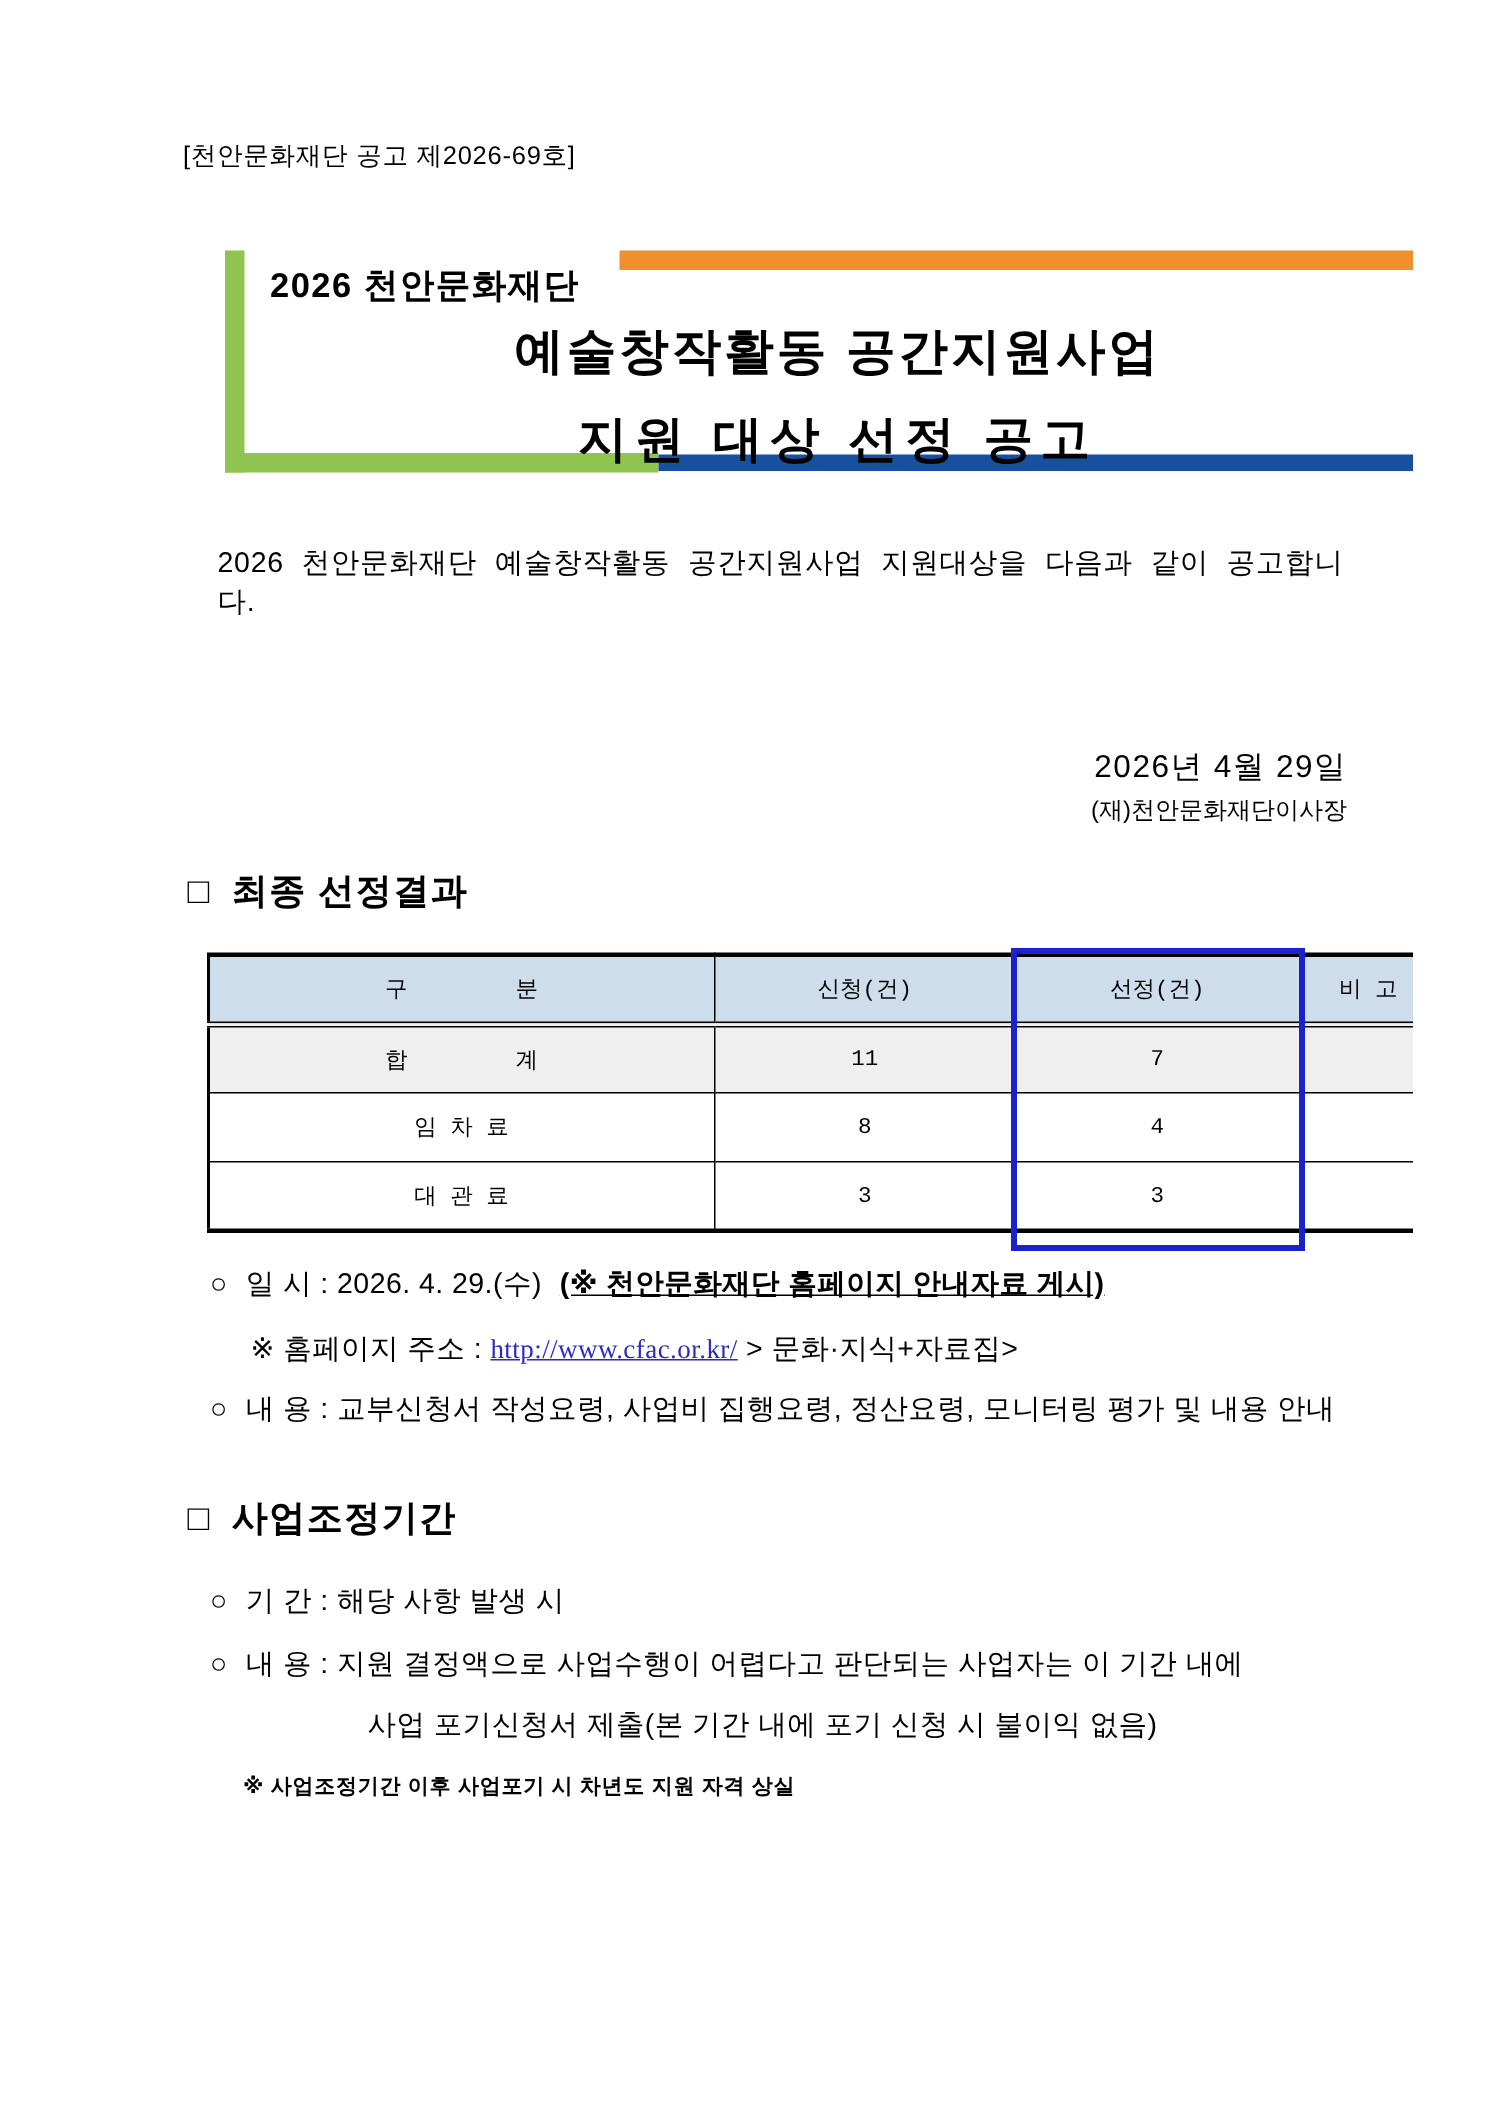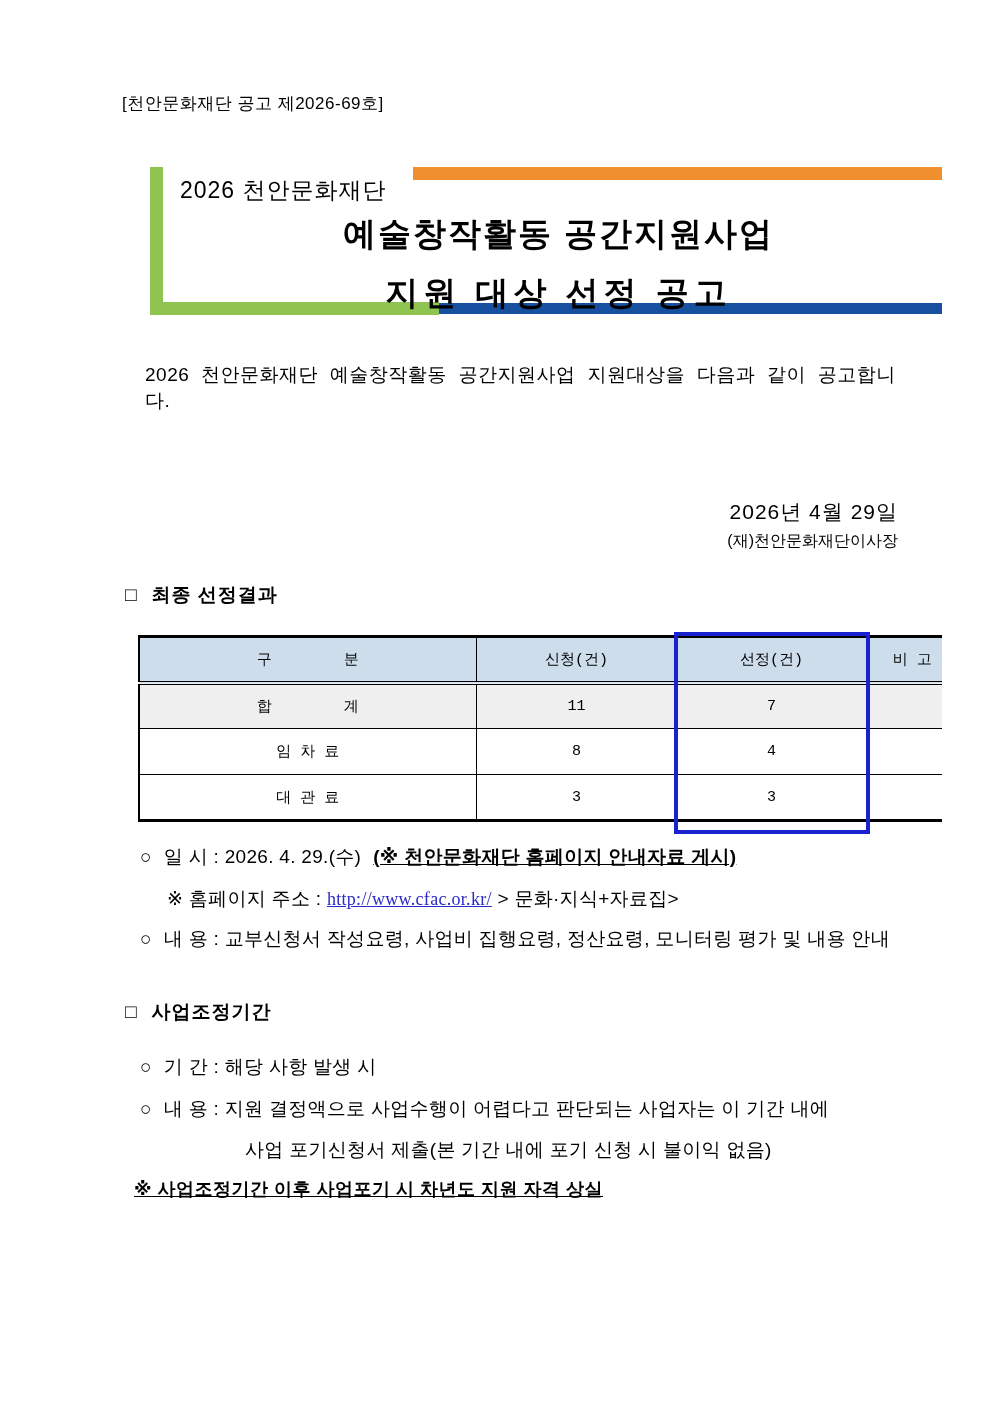--- a/index.html
+++ b/index.html
@@ -34,21 +34,21 @@
     margin:52px 0 0 100px;
     width:817px;height:148px;
   }
   .bar-left-green{position:absolute;left:0;top:0;width:13px;height:148px;background:var(--green);}
   .bar-bottom-green{position:absolute;left:0;bottom:0;width:289px;height:13px;background:var(--green);}
   .bar-bottom-blue{position:absolute;left:289px;bottom:1px;width:514px;height:11px;background:var(--navy);}
   .bar-top-orange{position:absolute;left:263px;top:0;width:554px;height:13px;background:var(--orange);}
   .bar-right-orange{position:absolute;right:0;top:0;width:14px;height:153px;background:var(--orange);}
   .banner-subtitle{
     position:absolute;left:30px;top:8px;
-    font-size:23px;font-weight:normal;letter-spacing:1px;
+    font-size:23px;font-weight:bold;letter-spacing:1px;
   }
   .banner-title1{
     position:absolute;left:0;top:45px;width:100%;
     text-align:center;font-size:33px;font-weight:bold;letter-spacing:2px;
   }
   .banner-title2{
     position:absolute;left:0;top:104px;width:100%;
     text-align:center;font-size:33px;font-weight:bold;letter-spacing:5px;
   }
   
@@ -60,21 +60,21 @@
   .issued{
     margin-top:83px;
     padding-right:44px;
     text-align:right;
   }
   .issued-date{font-size:21px;letter-spacing:1px;line-height:30px;}
   .issued-by{font-size:16px;line-height:28px;}
   
   .sec-heading{
     margin-left:75px;
-    font-size:19px;font-weight:bold;letter-spacing:1px;
+    font-size:24px;font-weight:bold;letter-spacing:1px;
     line-height:32px;
   }
   .sec-heading .marker{font-weight:normal;margin-right:14px;}
   .h-result{margin-top:24px;}
   .h-distrib{margin-top:55px;}
   .h-adjust{margin-top:42px;}
   
   .table-wrap{
     position:relative;
     margin:24px 0 0 88px;
@@ -118,23 +118,22 @@
     letter-spacing:0.3px;
   }
   .bullet-line .marker{margin-right:12px;}
   .l-schedule{margin-top:20px;}
   .l-homepage{margin-top:12px;margin-left:117px;}
   .l-content{margin-top:10px;}
   .l-period{margin-top:24px;}
   .l-content2{margin-top:12px;}
   .l-cont-indent{margin-top:11px;margin-left:195px;}
   .l-warning{
-    margin-top:9px;margin-left:84px;
-    font-size:18px;font-weight:bold;
-    text-decoration:underline;
+    margin-top:9px;margin-left:112px;
+    font-size:14px;font-weight:bold;
     letter-spacing:0.5px;
     line-height:30px;
   }
   .bold-underline{
     font-weight:bold;
     text-decoration:underline;
     margin-left:12px;
   }
   a.url-link{
     color:var(--link-blue);

